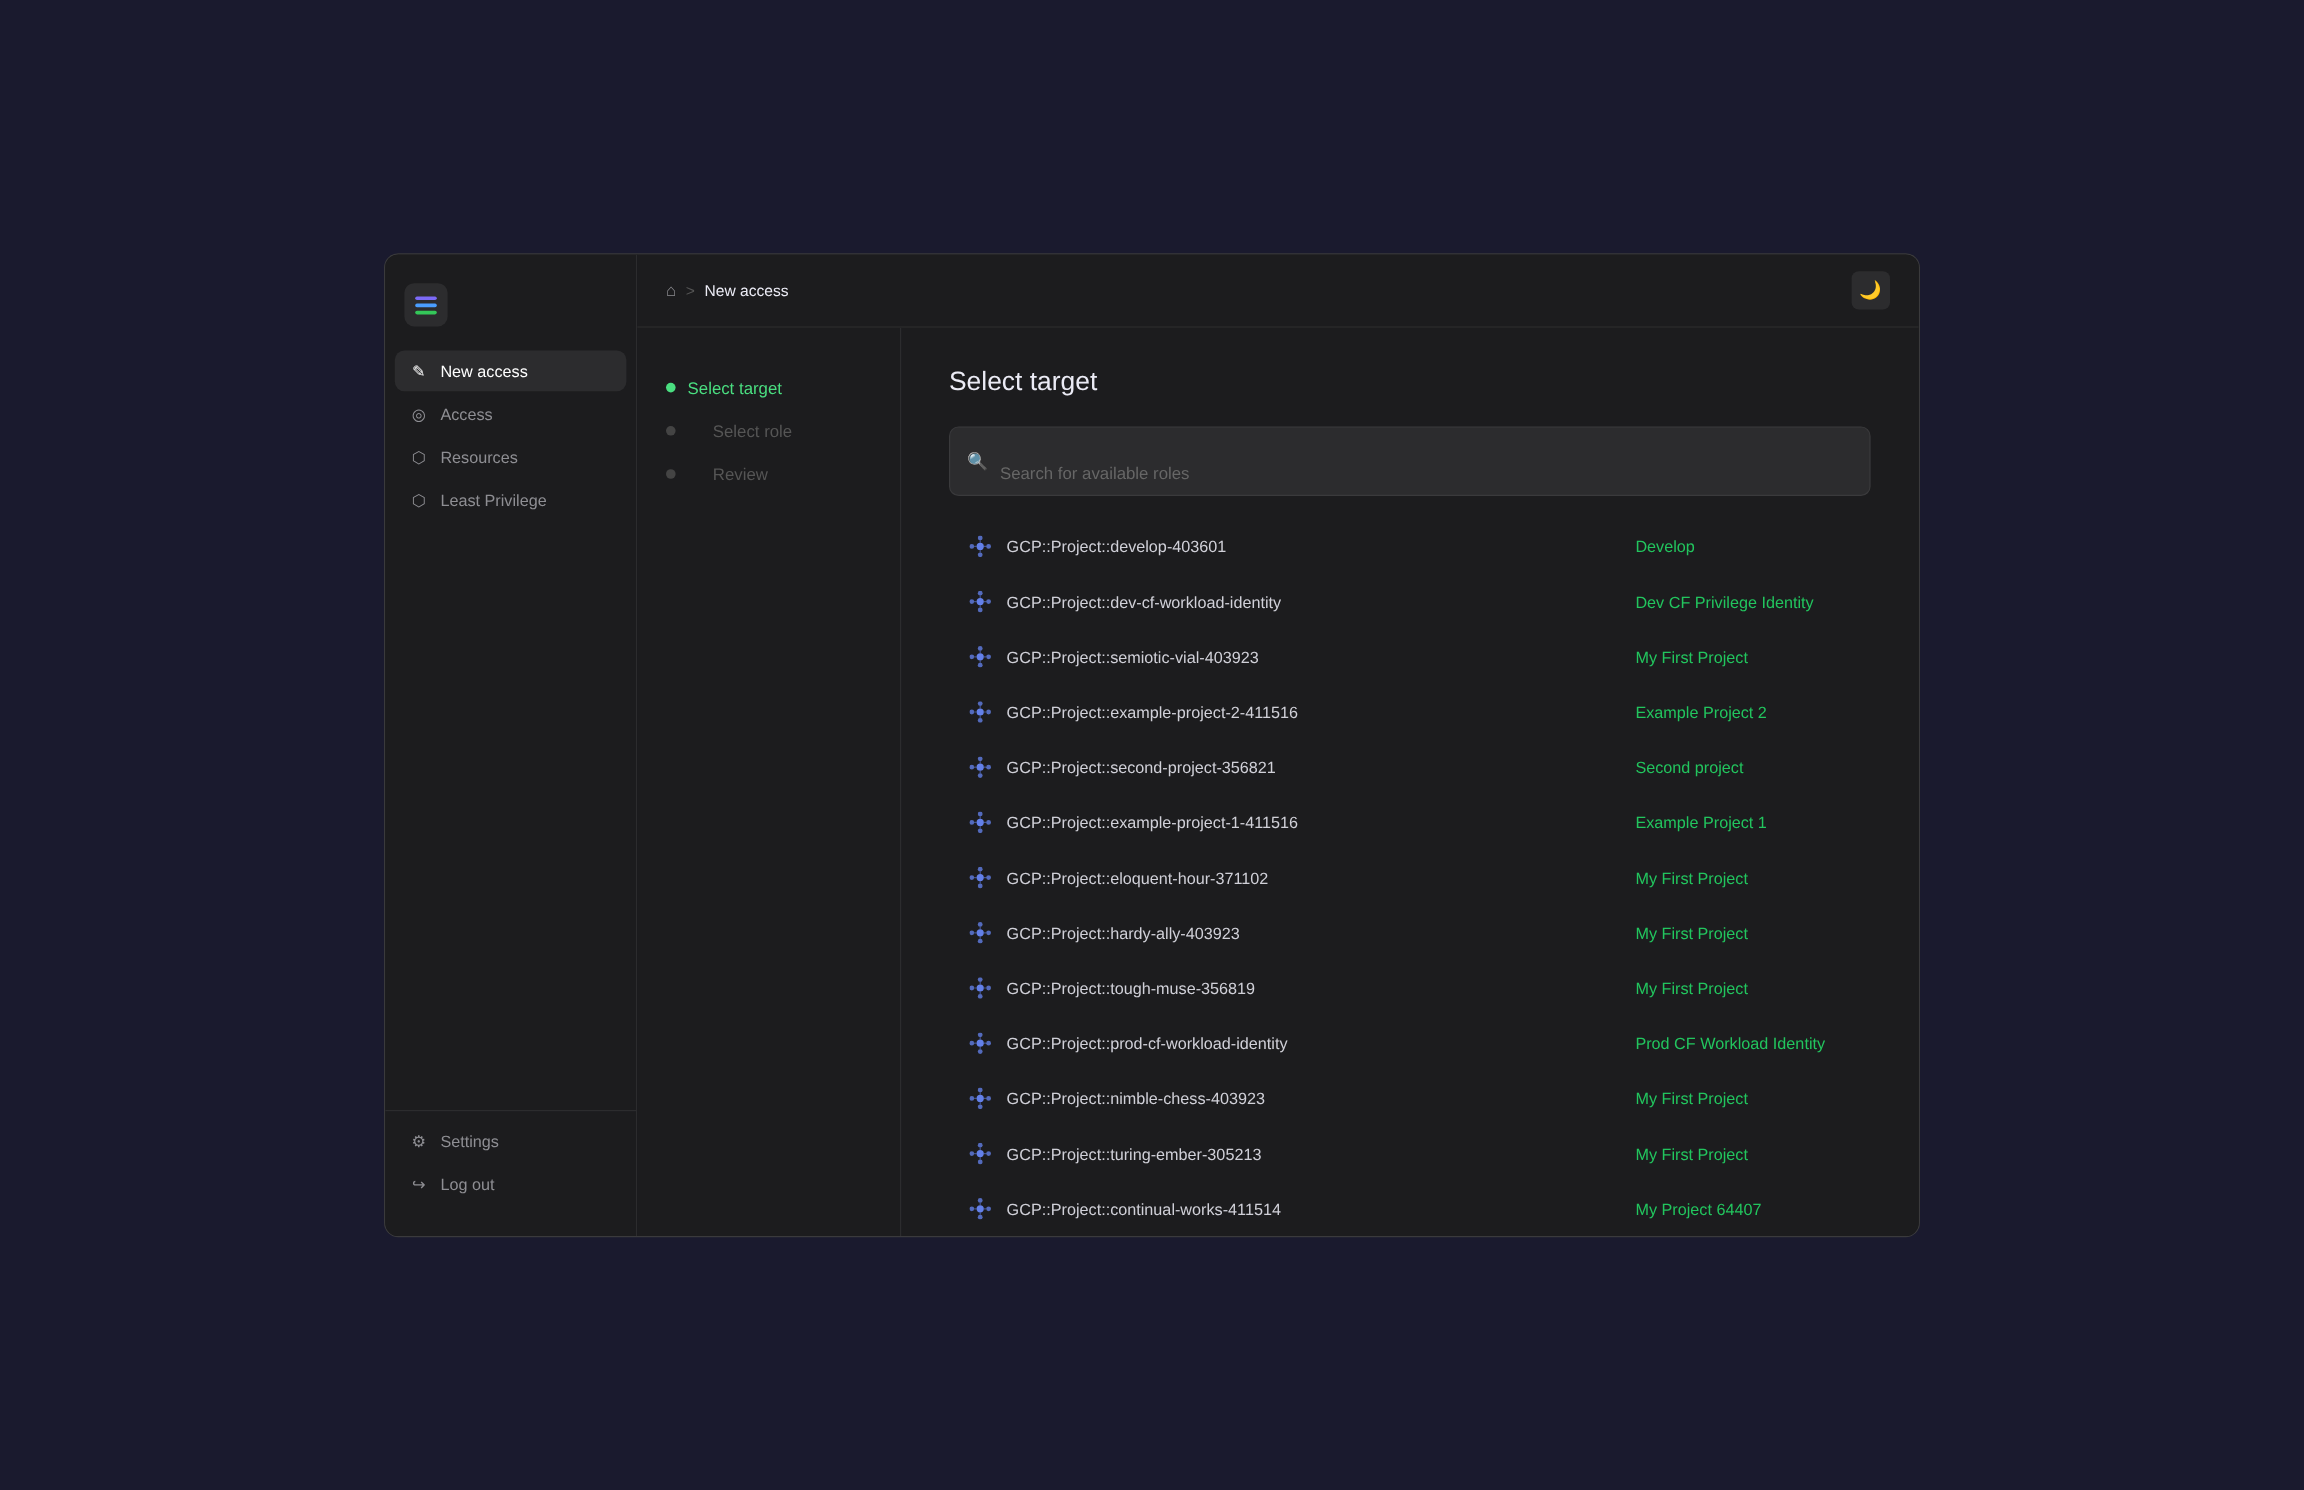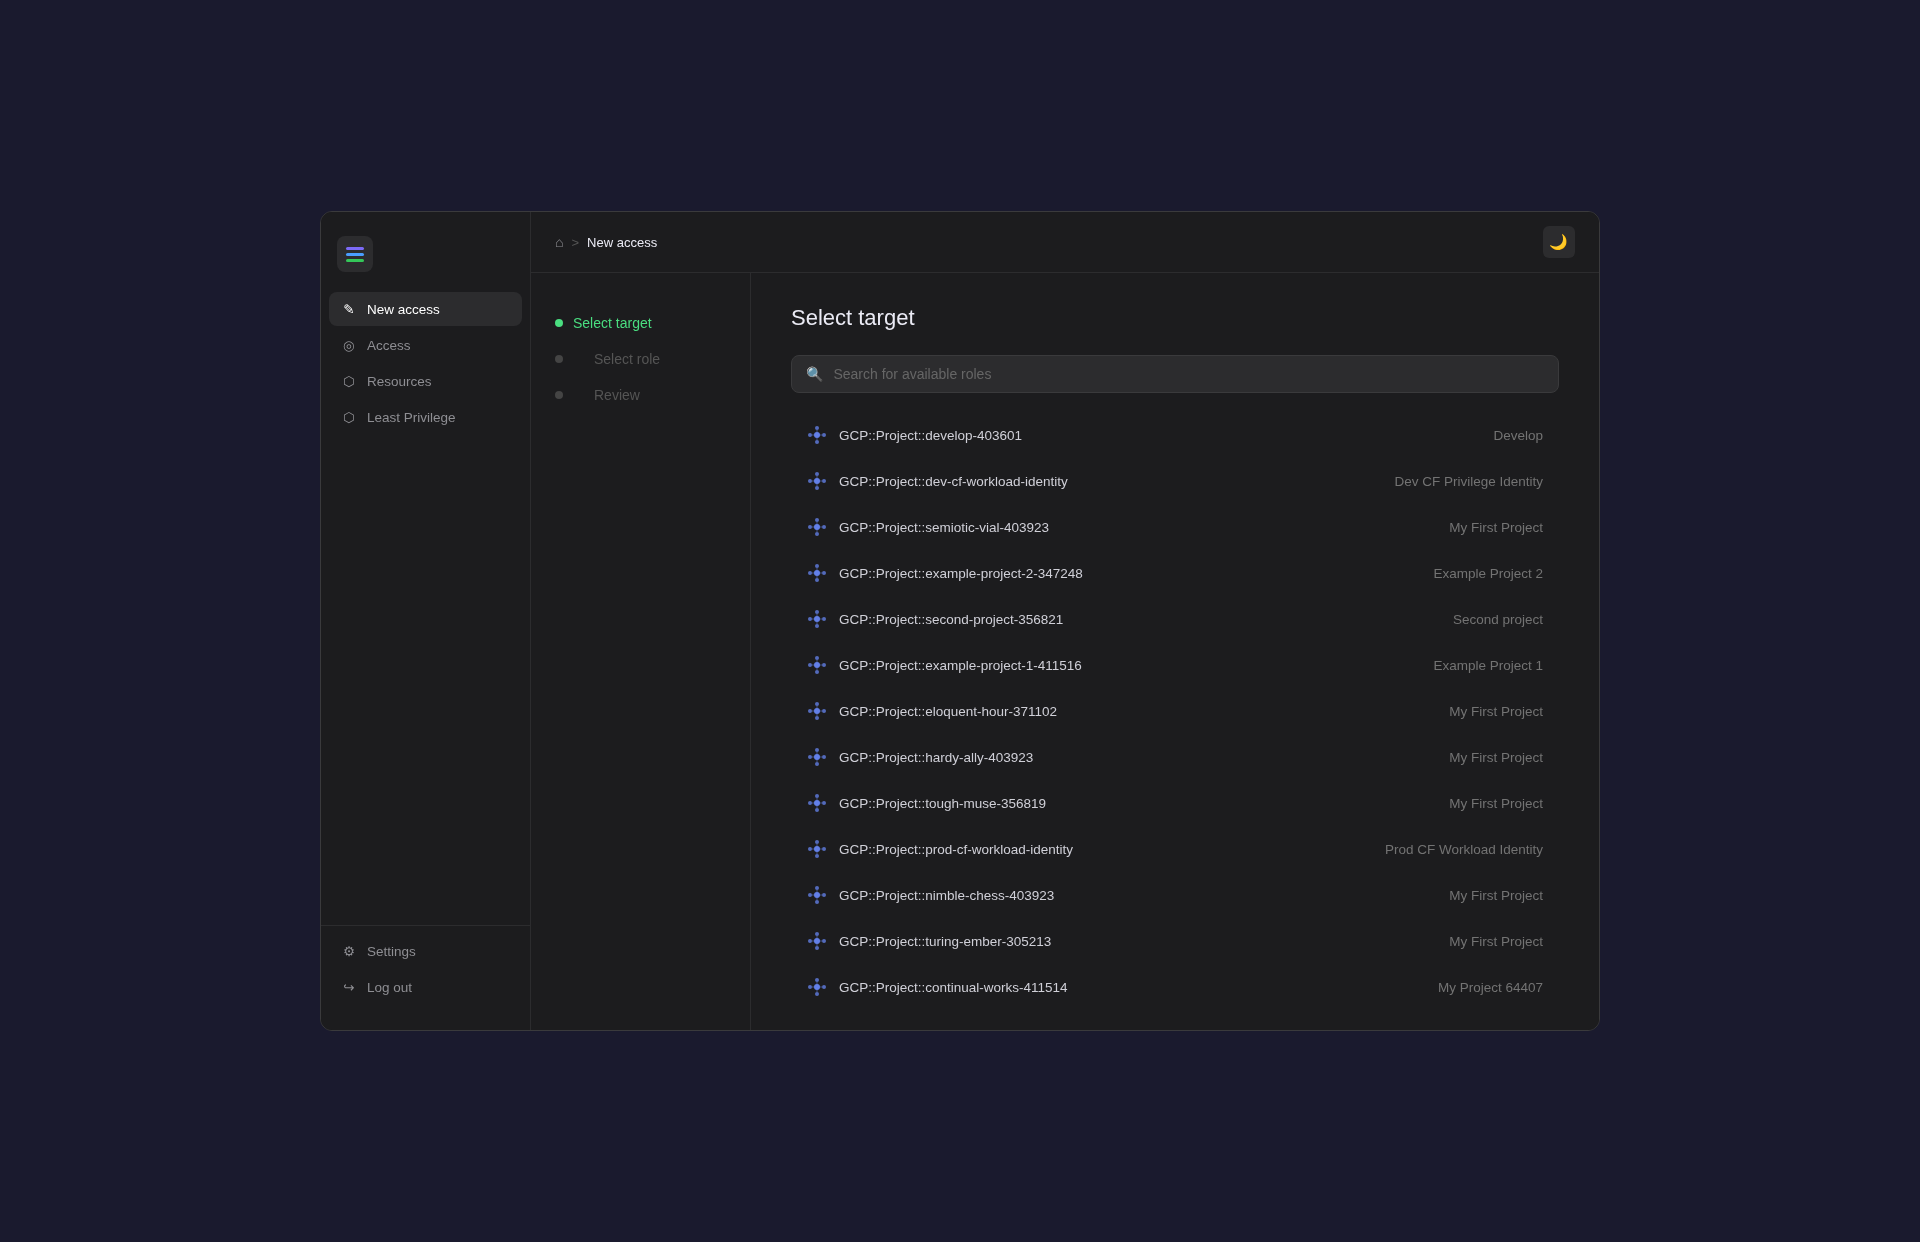--- a/index.html
+++ b/index.html
@@ -217,20 +217,21 @@
       color: #666;
       font-size: 14px;
     }
     .search-input {
       background: transparent;
       border: none;
       outline: none;
       color: #f97316;
       font-size: 14px;
       width: 100%;
+      margin-top: 20px;
     }
     .search-input::placeholder {
       color: #666;
     }
     
     .project-list {
       display: flex;
       flex-direction: column;
       gap: 2px;
     }
@@ -247,23 +248,23 @@
       flex-shrink: 0;
     }
     .project-id {
       flex: 1;
       font-size: 13.5px;
       color: #d0d0d8;
       font-family: Liberation Sans, sans-serif;
     }
     .project-name {
       font-size: 13.5px;
-      color: #737373;
+      color: #22c55e;
       min-width: 180px;
-      text-align: right;
+      text-align: left;
     }
     
     .gcp-icon {
       width: 20px;
       height: 20px;
       display: flex;
       align-items: center;
       justify-content: center;
     }
   </style>
@@ -411,21 +412,21 @@
     <circle cx="9" cy="2" r="2" fill="#6b8cff" opacity="0.7"></circle>
     <circle cx="9" cy="16" r="2" fill="#6b8cff" opacity="0.7"></circle>
     <circle cx="2" cy="9" r="2" fill="#6b8cff" opacity="0.7"></circle>
     <circle cx="16" cy="9" r="2" fill="#6b8cff" opacity="0.7"></circle>
     <line x1="9" y1="4" x2="9" y2="6" stroke="#6b8cff" stroke-width="1" opacity="0.5"></line>
     <line x1="9" y1="12" x2="9" y2="14" stroke="#6b8cff" stroke-width="1" opacity="0.5"></line>
     <line x1="4" y1="9" x2="6" y2="9" stroke="#6b8cff" stroke-width="1" opacity="0.5"></line>
     <line x1="12" y1="9" x2="14" y2="9" stroke="#6b8cff" stroke-width="1" opacity="0.5"></line>
   </svg>
               </div>
-              <span class="project-id">GCP::Project::example-project-2-347248</span>
+              <span class="project-id">GCP::Project::example-project-2-411516</span>
               <span class="project-name">Example Project 2</span>
             </div>
             <div class="project-row">
               <div class="project-icon gcp-icon">
                 <svg width="18" height="18" viewBox="0 0 18 18" fill="none" xmlns="http://www.w3.org/2000/svg">
     <circle cx="9" cy="9" r="3" fill="#6b8cff" opacity="0.9"></circle>
     <circle cx="9" cy="2" r="2" fill="#6b8cff" opacity="0.7"></circle>
     <circle cx="9" cy="16" r="2" fill="#6b8cff" opacity="0.7"></circle>
     <circle cx="2" cy="9" r="2" fill="#6b8cff" opacity="0.7"></circle>
     <circle cx="16" cy="9" r="2" fill="#6b8cff" opacity="0.7"></circle>

